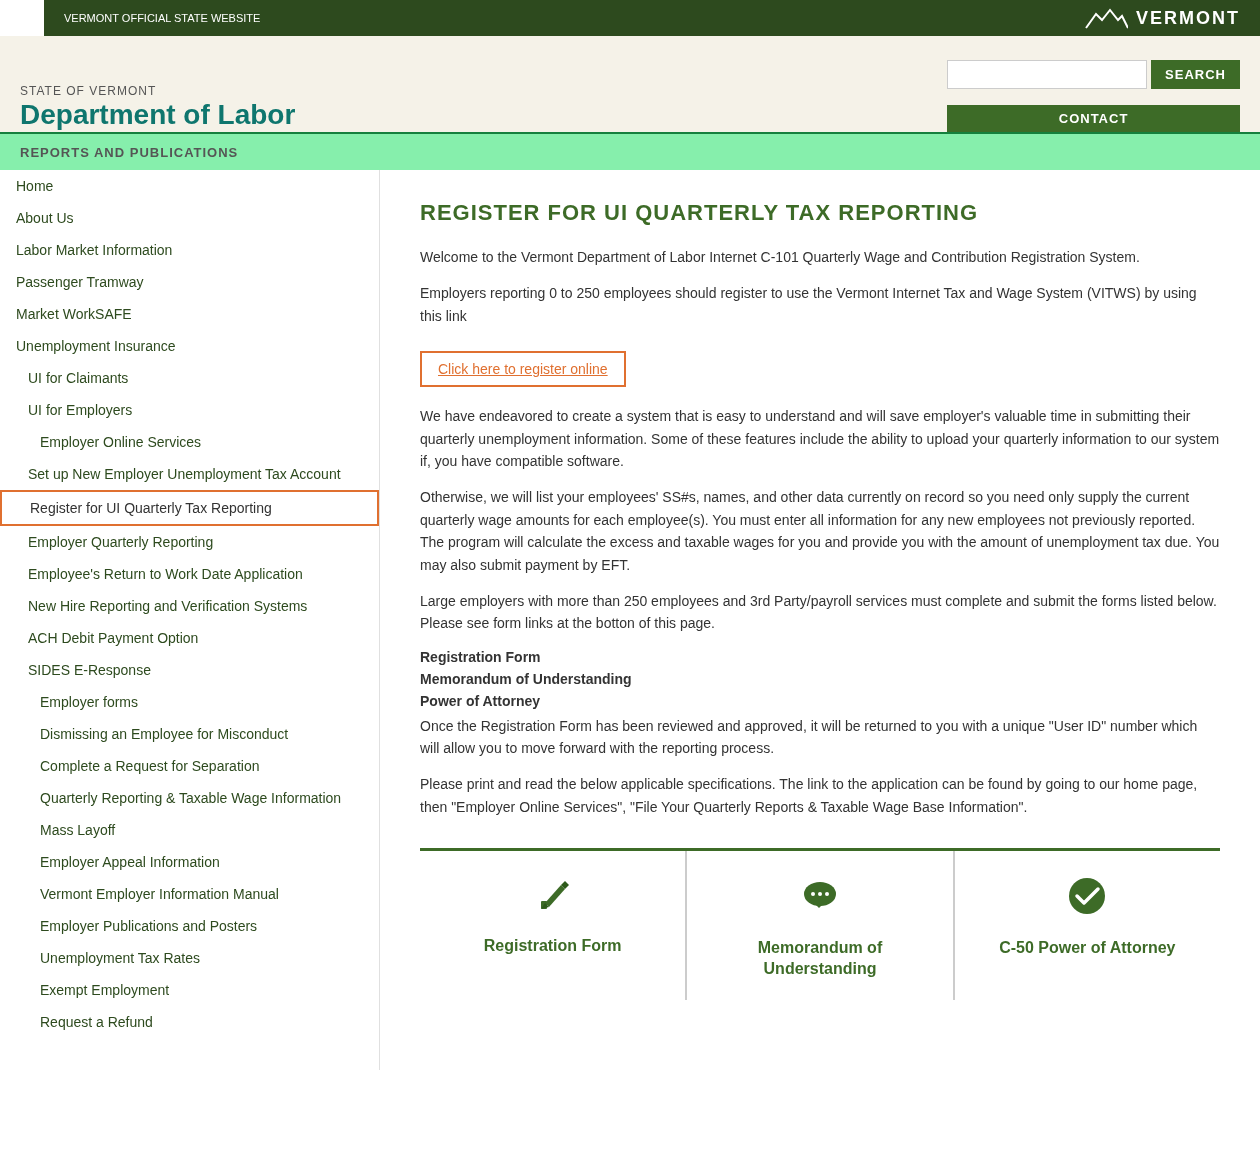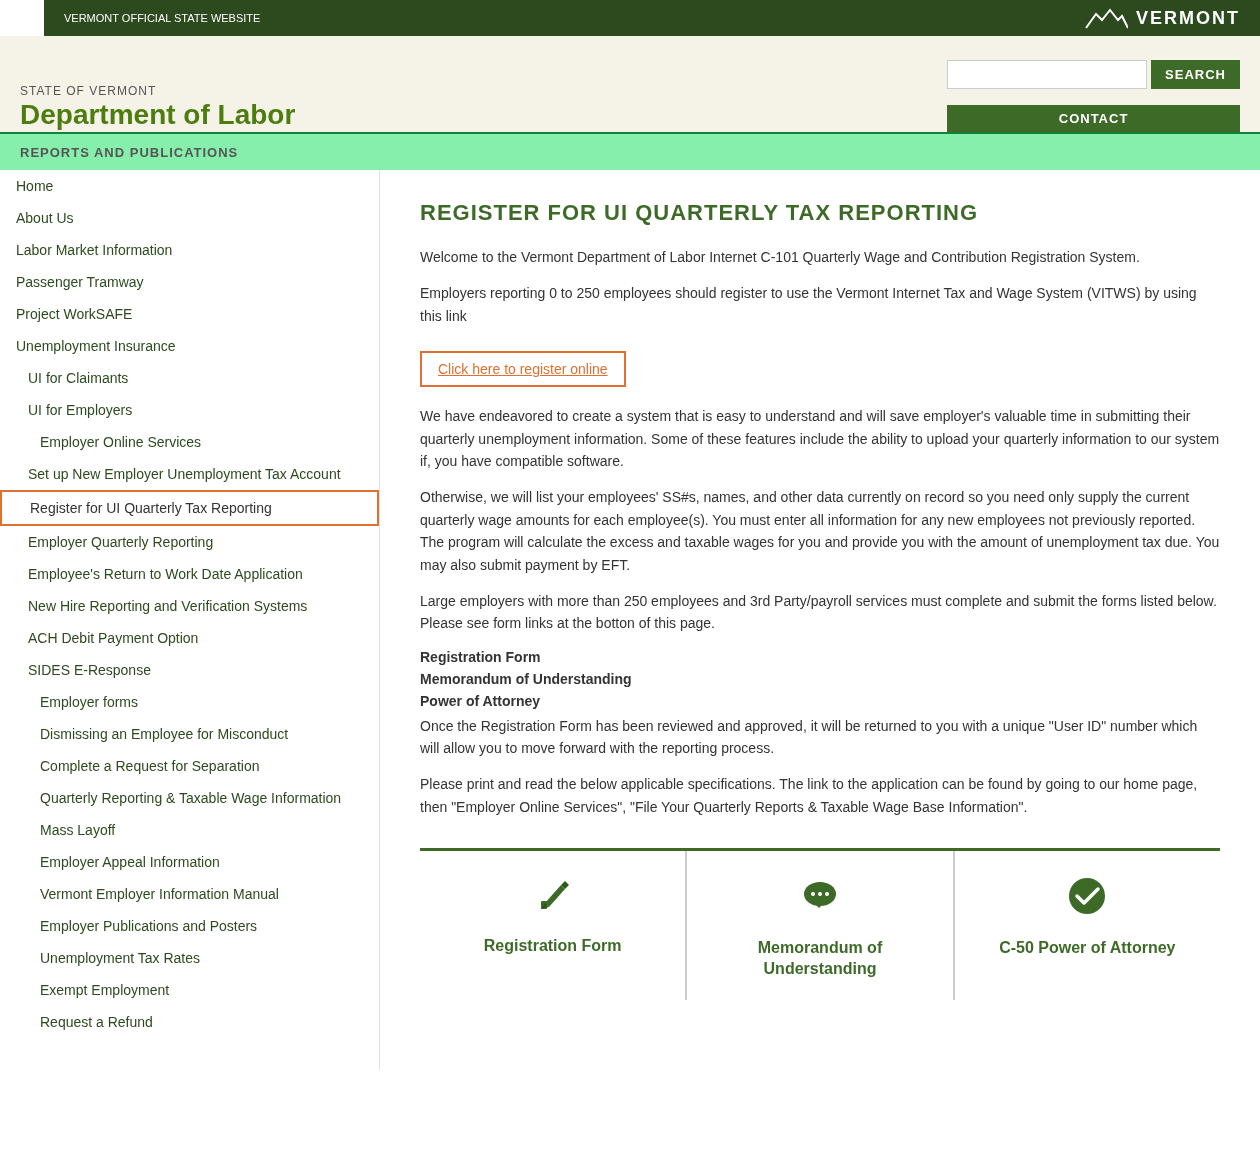--- a/index.html
+++ b/index.html
@@ -39,21 +39,21 @@
     }
     .org-name .state-label {
       font-size: 12px;
       color: #555;
       text-transform: uppercase;
       letter-spacing: 1px;
     }
     .org-name .dept-label {
       font-size: 28px;
       font-weight: bold;
-      color: #4d7c0f;
+      color: #0f766e;
       line-height: 1.2;
     }
     .header-right {
       display: flex;
       flex-direction: column;
       align-items: flex-end;
       gap: 16px;
       padding-top: 8px;
       padding-left: 28px;
     }
@@ -245,21 +245,21 @@
   <span>REPORTS AND PUBLICATIONS</span>
 </div>
 
 <div class="main-layout">
 
   <nav class="sidebar" id="sidebar-nav">
   <a href="#" class="sidebar-item level-0">Home</a>
       <a href="#" class="sidebar-item level-0">About Us</a>
       <a href="#" class="sidebar-item level-0">Labor Market Information</a>
       <a href="#" class="sidebar-item level-0">Passenger Tramway</a>
-      <a href="#" class="sidebar-item level-0">Project WorkSAFE</a>
+      <a href="#" class="sidebar-item level-0">Market WorkSAFE</a>
       <a href="#" class="sidebar-item level-0">Unemployment Insurance</a>
       <a href="#" class="sidebar-item level-1">UI for Claimants</a>
       <a href="#" class="sidebar-item level-1">UI for Employers</a>
       <a href="#" class="sidebar-item level-2">Employer Online Services</a>
       <a href="#" class="sidebar-item level-3">Set up New Employer Unemployment Tax Account</a>
       <a href="#" class="sidebar-item level-3 active">Register for UI Quarterly Tax Reporting</a>
       <a href="#" class="sidebar-item level-3">Employer Quarterly Reporting</a>
       <a href="#" class="sidebar-item level-3">Employee's Return to Work Date Application</a>
       <a href="#" class="sidebar-item level-3">New Hire Reporting and Verification Systems</a>
       <a href="#" class="sidebar-item level-3">ACH Debit Payment Option</a>

